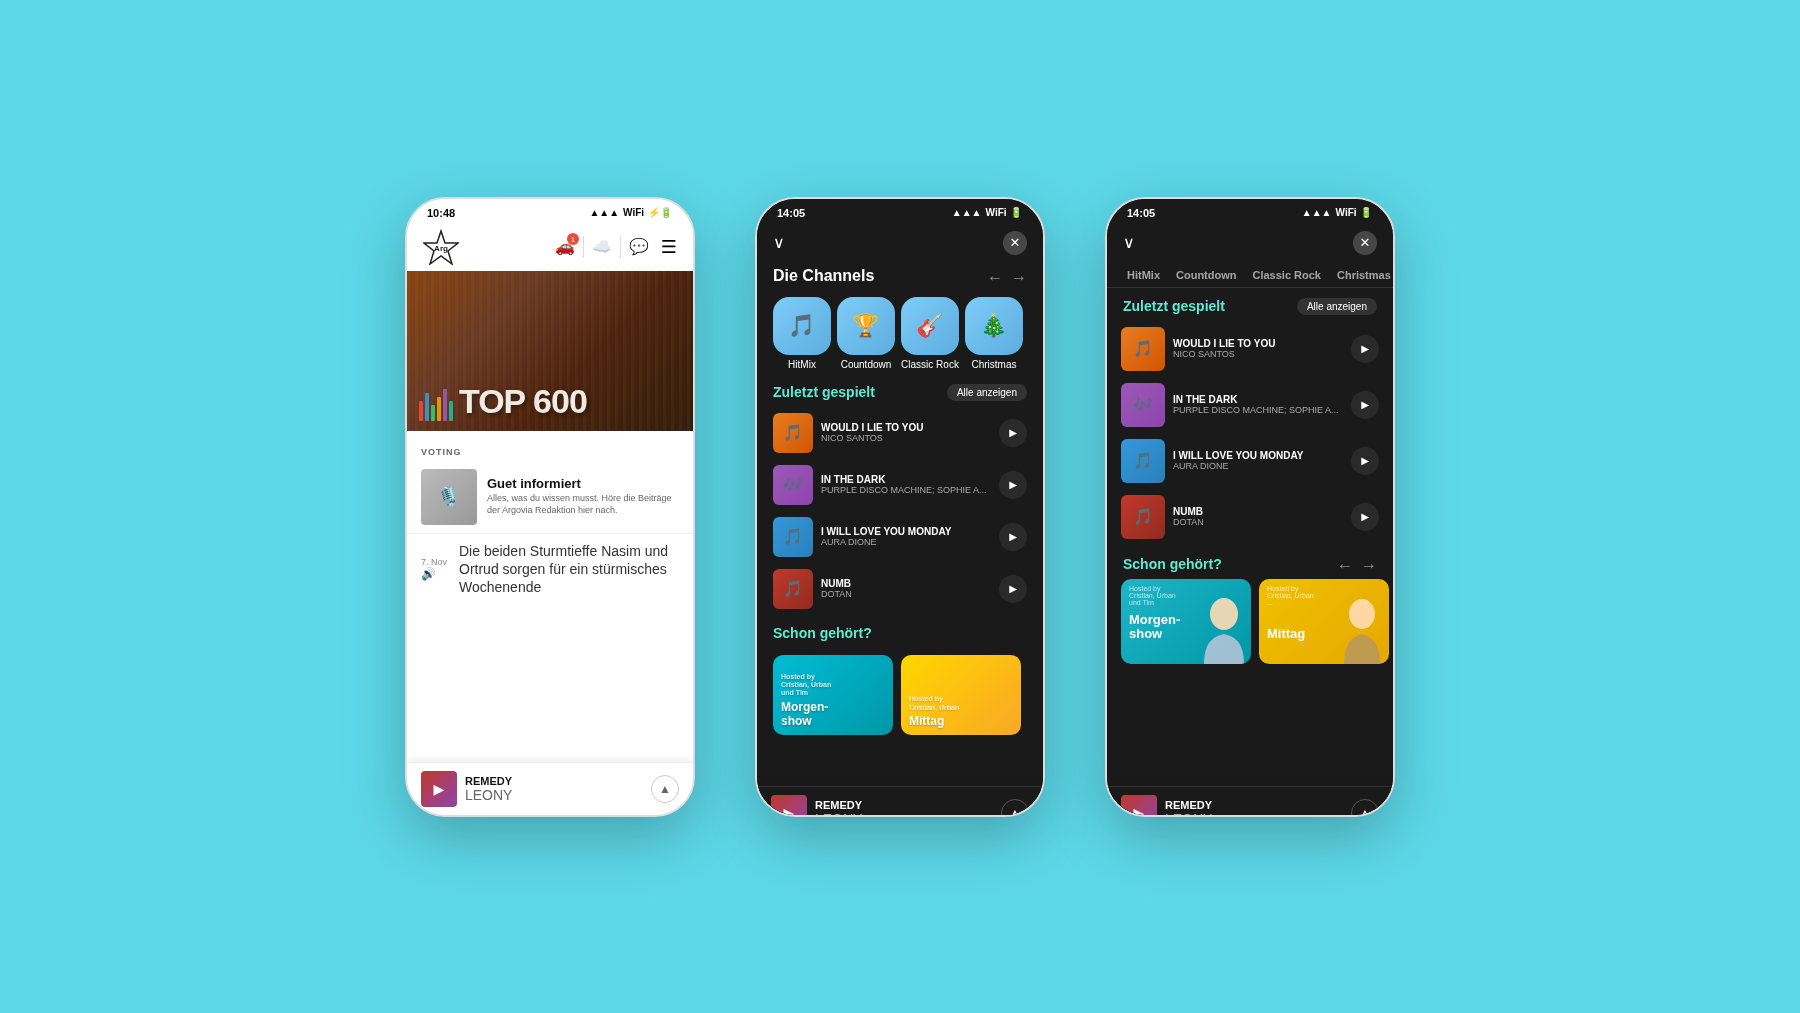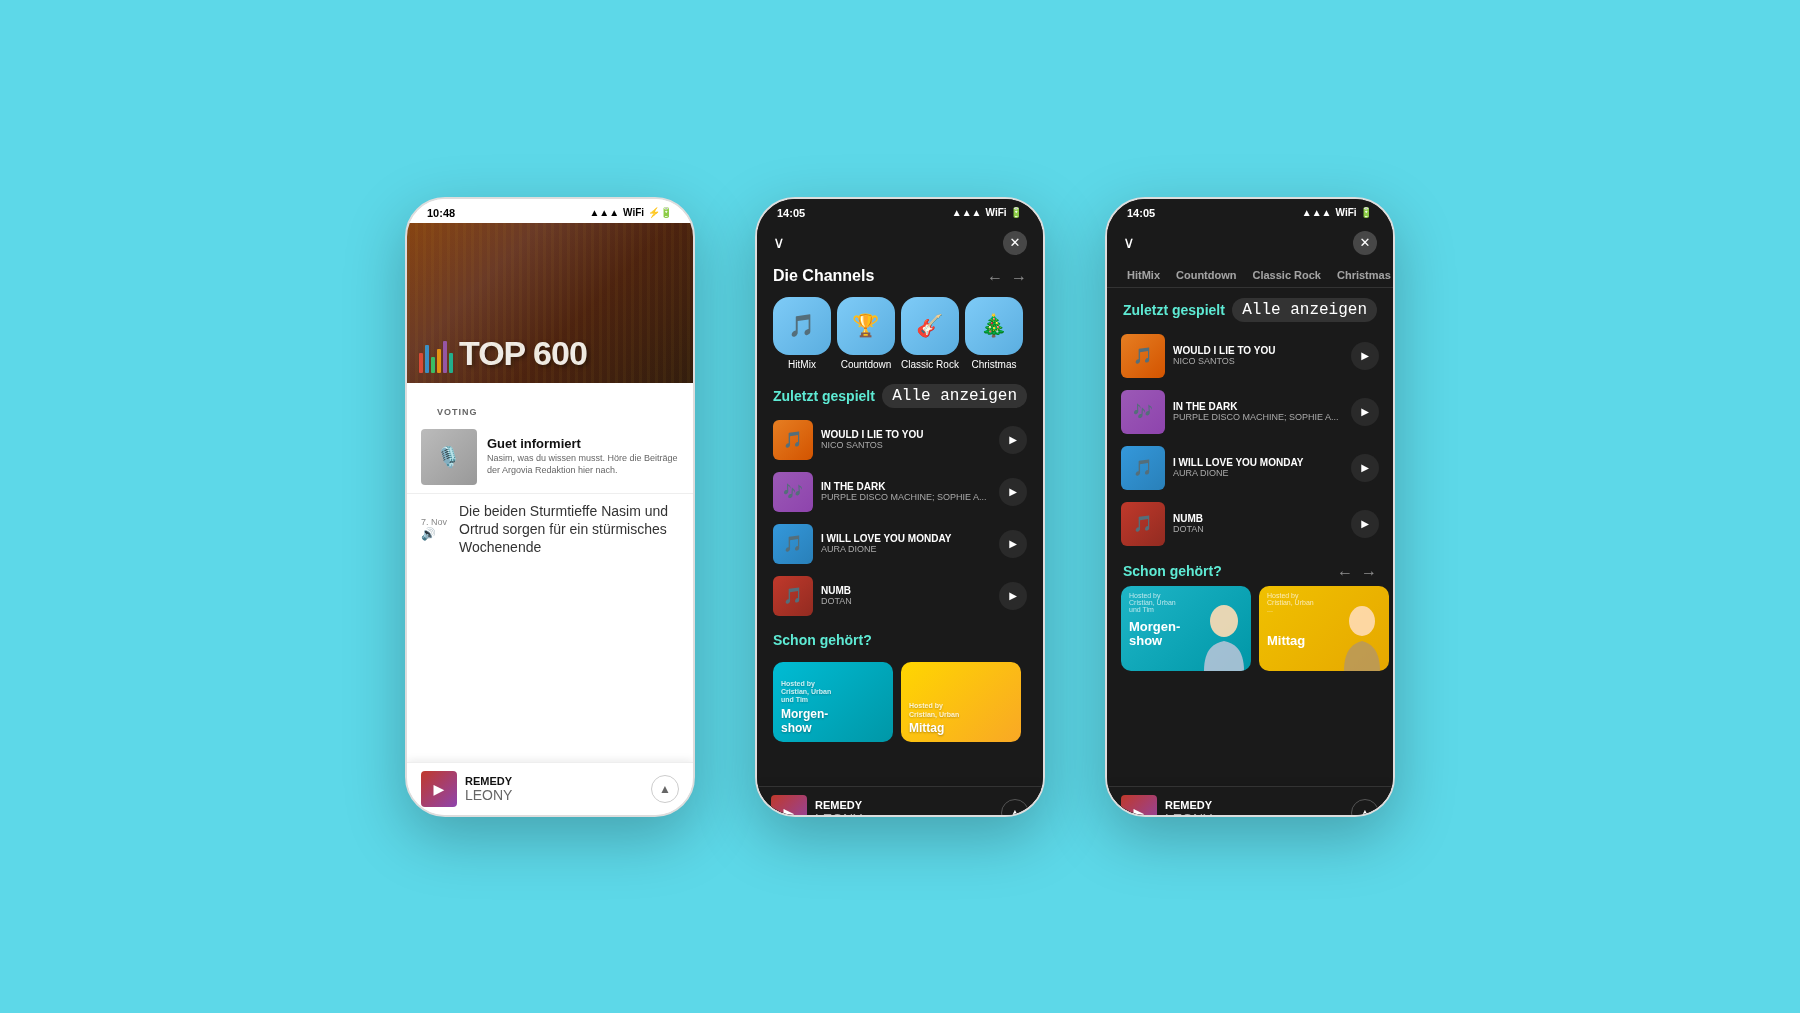--- a/index.html
+++ b/index.html
@@ -140,22 +140,22 @@
       color: white;
       text-shadow: 2px 2px 4px rgba(0,0,0,0.5);
       letter-spacing: -1px;
     }
 
     .voting-label {
       color: #666;
       font-size: 9px;
       font-weight: 700;
       letter-spacing: 1px;
-      padding: 0 30px;
-      margin-top: 24px;
+      padding: 0 14px;
+      margin-top: 16px;
     }
 
     .article-title {
       color: #f0c000;
       font-size: 14px;
       font-weight: 700;
       padding: 4px 14px;
       line-height: 1.3;
     }
 
@@ -375,22 +375,21 @@
       color: #5eead4;
       font-size: 14px;
       font-weight: 700;
     }
 
     .alle-btn {
       background: #333;
       color: #fff;
       border-radius: 20px;
       padding: 3px 10px;
-      font-size: 16px;
-      font-family: Liberation Mono, monospace;
+      font-size: 10px;
     }
 
     .song-row {
       display: flex;
       align-items: center;
       gap: 8px;
       padding: 6px 16px;
     }
 
     .song-thumb {
@@ -540,20 +539,40 @@
 
     <div class="status-bar">
       <span>10:48</span>
       <div class="status-icons">
         <span>▲▲▲</span>
         <span>WiFi</span>
         <span>⚡🔋</span>
       </div>
     </div>
 
+    <div class="phone1-header">
+      <div class="logo-area">
+
+        <svg width="36" height="36" viewBox="0 0 36 36">
+          <polygon points="18,2 22,14 35,14 25,22 29,35 18,27 7,35 11,22 1,14 14,14" fill="none" stroke="#222" stroke-width="1.5"></polygon>
+          <text x="18" y="22" text-anchor="middle" font-size="8" fill="#222" font-weight="bold">Arg</text>
+        </svg>
+      </div>
+      <div class="nav-icons">
+        <div class="nav-icon-item">
+          <span>🚗</span>
+          <span class="badge">1</span>
+        </div>
+        <div class="divider-v"></div>
+        <span>☁️</span>
+        <div class="divider-v"></div>
+        <span>💬</span>
+        <span style="font-size:18px; margin-left:4px;">☰</span>
+      </div>
+    </div>
 
     <div class="hero-image">
       <div class="bars-graphic">
         <div class="bar" style="height:20px; background:#e74c3c;"></div>
         <div class="bar" style="height:28px; background:#3498db;"></div>
         <div class="bar" style="height:16px; background:#2ecc71;"></div>
         <div class="bar" style="height:24px; background:#f39c12;"></div>
         <div class="bar" style="height:32px; background:#9b59b6;"></div>
         <div class="bar" style="height:20px; background:#1abc9c;"></div>
       </div>
@@ -564,21 +583,21 @@
       <div class="voting-label">VOTING</div>
 
       <div class="info-card">
         <div class="info-thumb">
           <div class="info-thumb-mic">
             <span style="font-size:20px;">🎙️</span>
           </div>
         </div>
         <div>
           <div class="info-text-title">Guet informiert</div>
-          <div class="info-text-desc">Nasim, was du wissen musst. Höre die Beiträge der Argovia Redaktion hier nach.</div>
+          <div class="info-text-desc">Alles, was du wissen musst. Höre die Beiträge der Argovia Redaktion hier nach.</div>
         </div>
       </div>
 
       <div class="news-item">
         <div>
           <div class="news-date">7. Nov</div>
           <div class="news-icon">🔊</div>
         </div>
         <div class="news-text">Die beiden Sturmtieffe Nasim und Ortrud sorgen für ein stürmisches Wochenende</div>
       </div>

